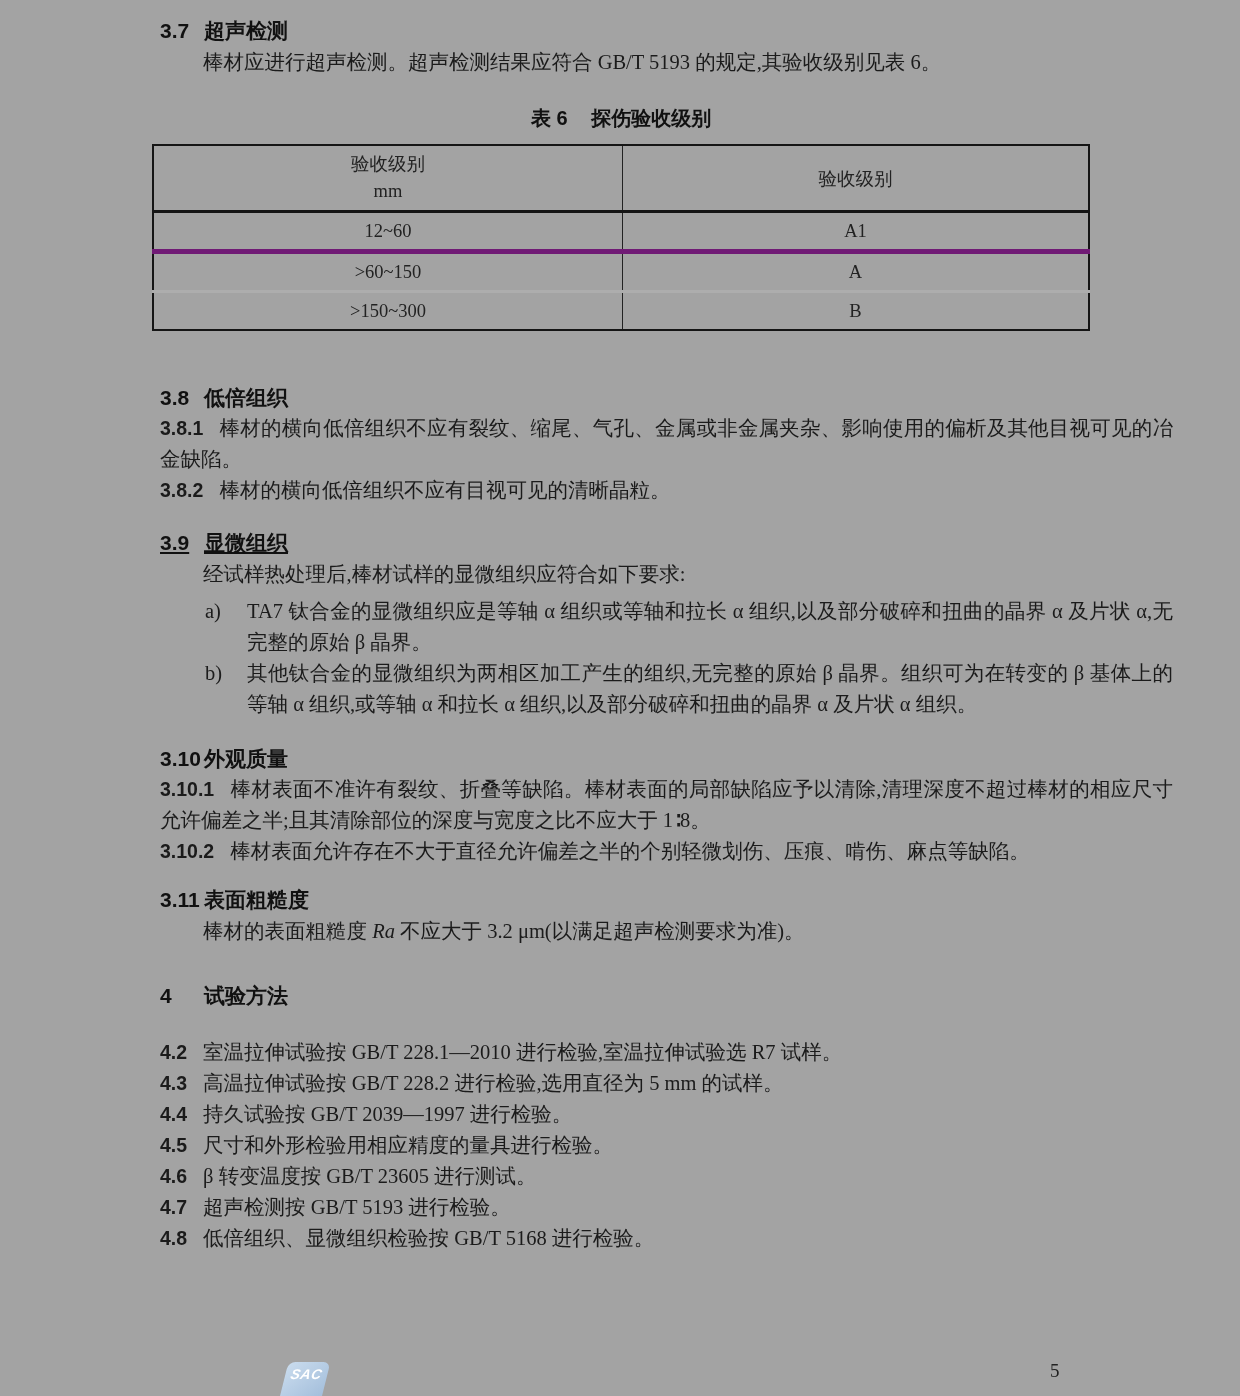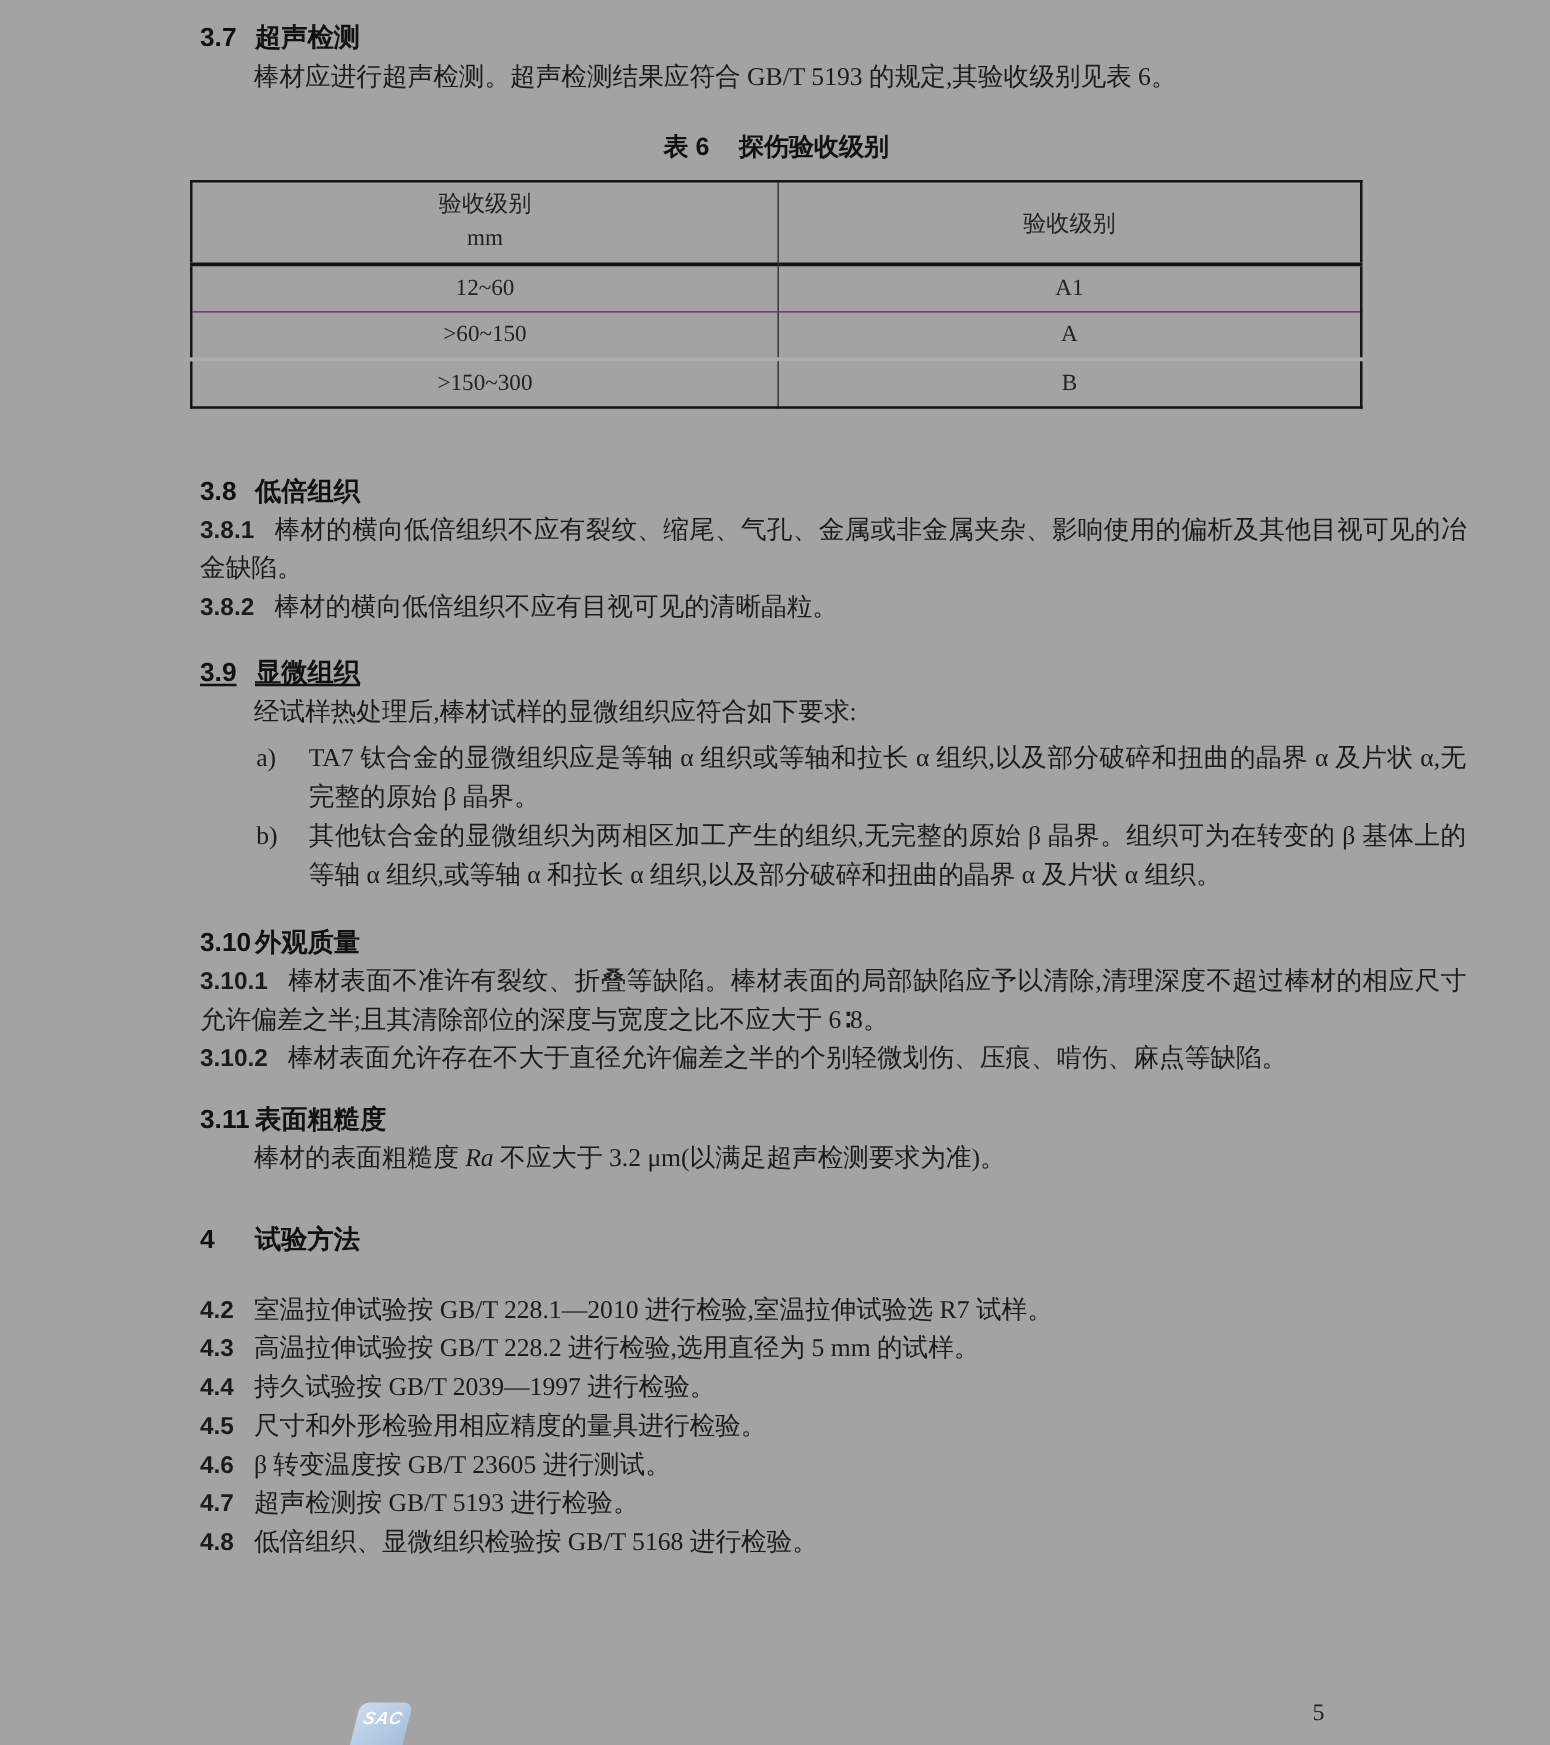--- a/index.html
+++ b/index.html
@@ -65,21 +65,21 @@
     table-layout: fixed;
   }
   table.t6 td {
     text-align: center;
     vertical-align: middle;
     padding: 0;
   }
   table.t6 td.c1 { border-right: 1.5px solid #222; width: 50%; }
   table.t6 thead td { height: 64px; border-bottom: 3px solid #151515; }
   table.t6 tbody tr td { height: 36px; }
-  table.t6 tbody tr.r1 td { border-bottom: 1px solid #701a75; }
+  table.t6 tbody tr.r1 td { border-bottom: 5px solid #701a75; }
   table.t6 tbody tr.r2 td { border-bottom: 3px solid #adadad; }
   .hdr-line { line-height: 27px; }
   
   .li {
     display: flex;
     margin-left: 45px;
     line-height: 31px;
     text-align: justify;
   }
   .li .marker { width: 42px; flex-shrink: 0; }
@@ -192,21 +192,21 @@
   <div class="li">
     <span class="marker">b)</span>
     <span class="li-text">其他钛合金的显微组织为两相区加工产生的组织,无完整的原始 β 晶界。组织可为在转变的 β 基体上的等轴 α 组织,或等轴 α 和拉长 α 组织,以及部分破碎和扭曲的晶界 α 及片状 α 组织。</span>
   </div>
 
   <div class="heading mt-h310">
     <span class="hnum">3.10</span>
     <span>外观质量</span>
   </div>
   <p class="clause mt-c3101">
-    <span class="cnum">3.10.1</span><span>棒材表面不准许有裂纹、折叠等缺陷。棒材表面的局部缺陷应予以清除,清理深度不超过棒材的相应尺寸允许偏差之半;且其清除部位的深度与宽度之比不应大于 6∶8。</span>
+    <span class="cnum">3.10.1</span><span>棒材表面不准许有裂纹、折叠等缺陷。棒材表面的局部缺陷应予以清除,清理深度不超过棒材的相应尺寸允许偏差之半;且其清除部位的深度与宽度之比不应大于 1∶8。</span>
   </p>
   <p class="clause mt-c3102">
     <span class="cnum">3.10.2</span><span>棒材表面允许存在不大于直径允许偏差之半的个别轻微划伤、压痕、啃伤、麻点等缺陷。</span>
   </p>
 
   <div class="heading mt-h311">
     <span class="hnum">3.11</span>
     <span>表面粗糙度</span>
   </div>
   <p class="body-indent mt-p311">

